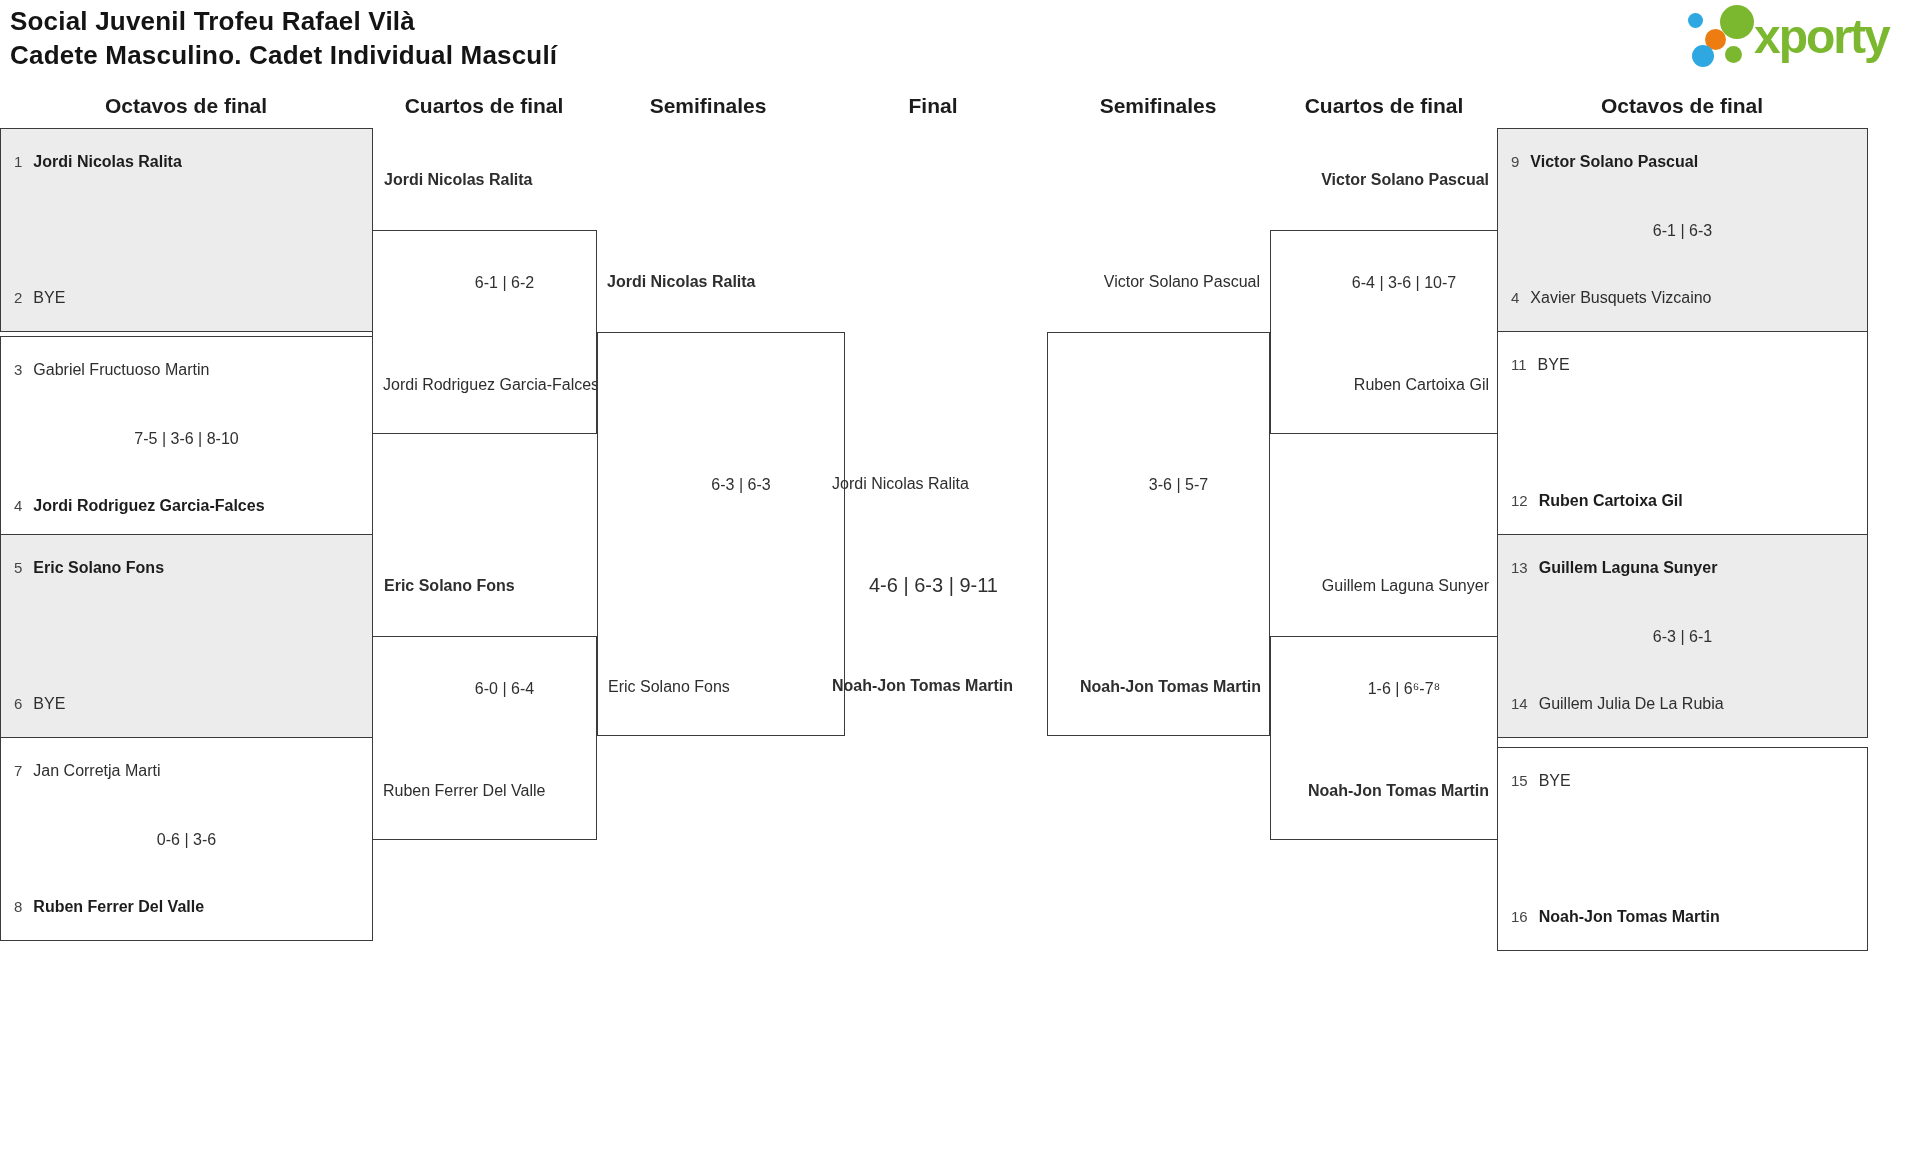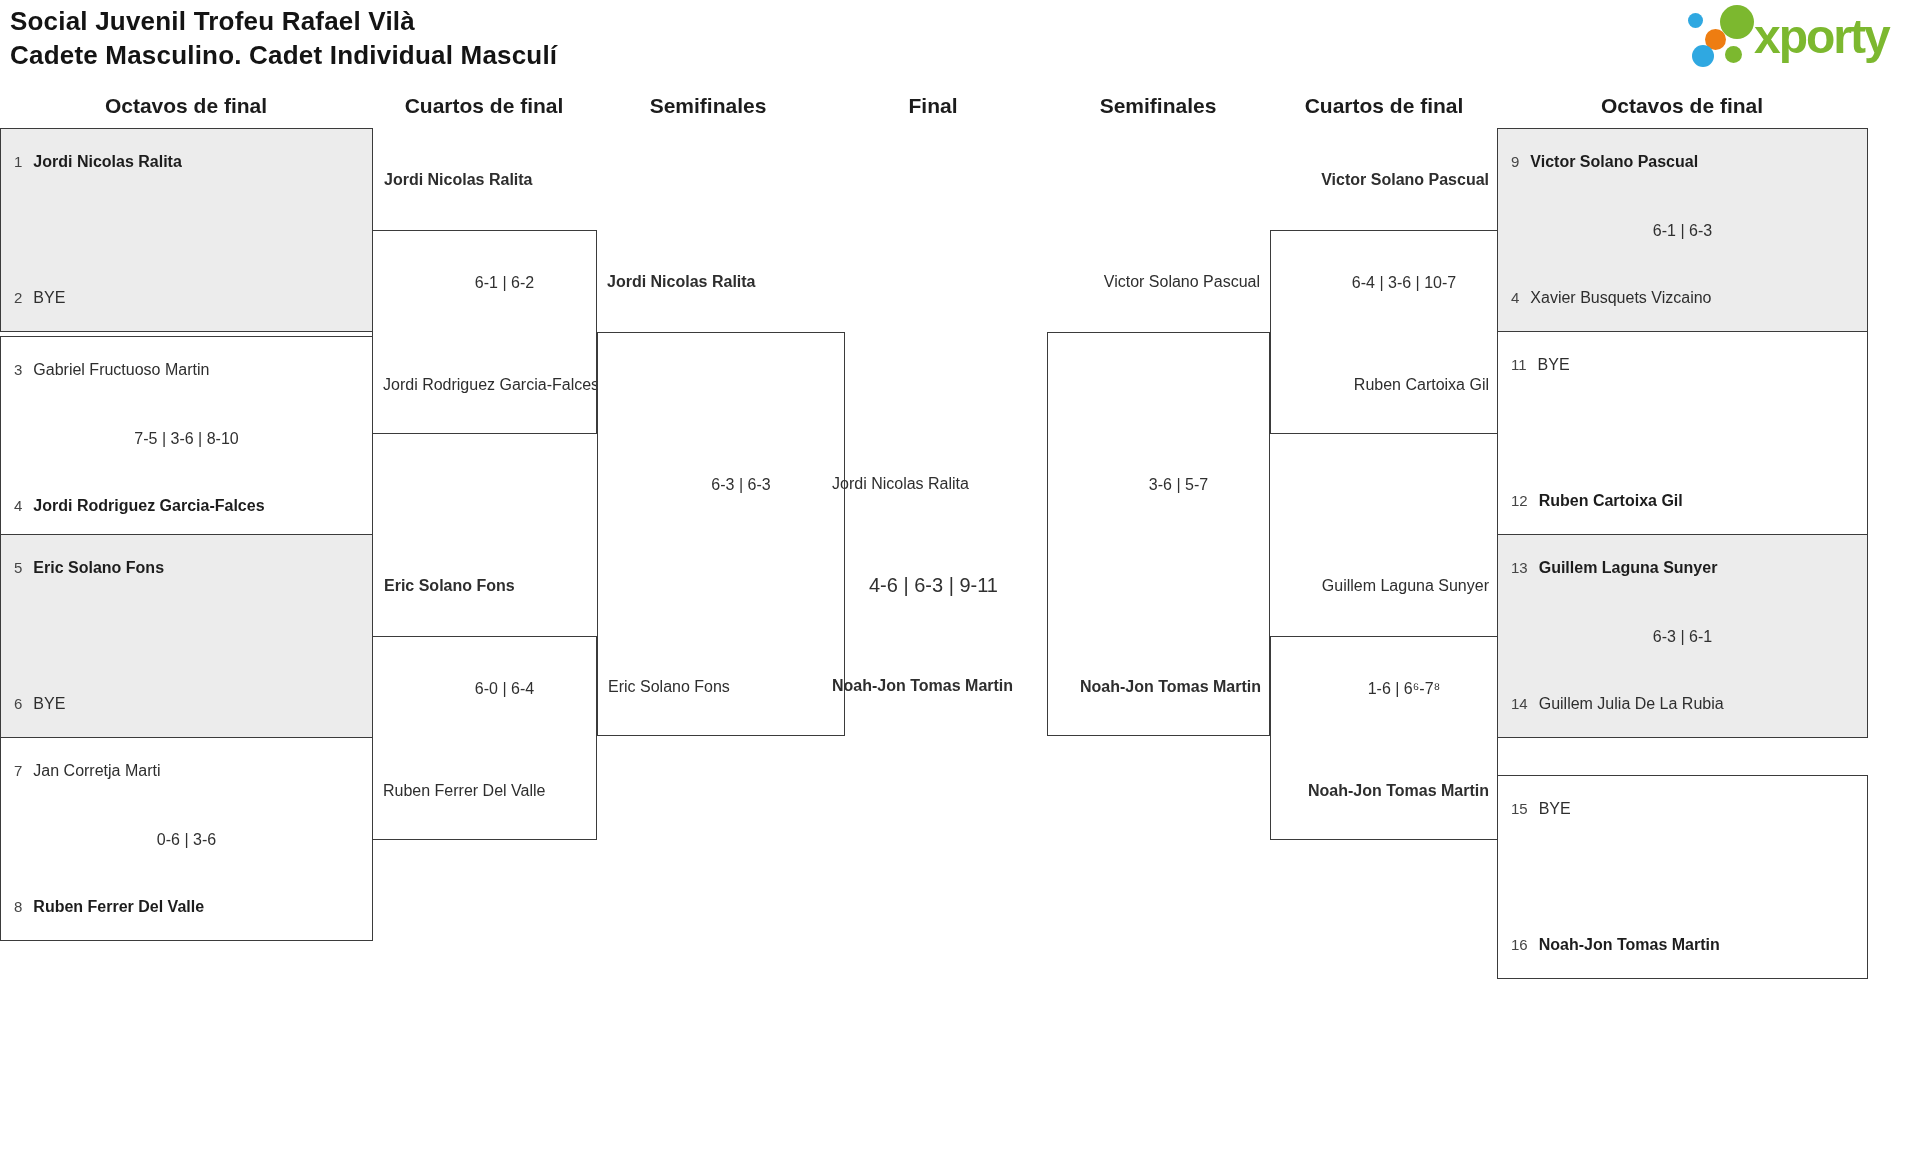--- a/index.html
+++ b/index.html
@@ -106,21 +106,21 @@
   <div class="m right" style="left:1497px;top:331px;">
     <div class="prow pt"><span class="seed">11</span><span>BYE</span></div>
     <div class="msc"></div>
     <div class="prow pb"><span class="seed">12</span><span class="w">Ruben Cartoixa Gil</span></div>
   </div>
   <div class="m right shade" style="left:1497px;top:534px;">
     <div class="prow pt"><span class="seed">13</span><span class="w">Guillem Laguna Sunyer</span></div>
     <div class="msc">6-3 | 6-1</div>
     <div class="prow pb"><span class="seed">14</span><span>Guillem Julia De La Rubia</span></div>
   </div>
-  <div class="m right" style="left:1497px;top:775px;">
+  <div class="m right" style="left:1497px;top:747px;">
     <div class="prow pt"><span class="seed">15</span><span>BYE</span></div>
     <div class="msc"></div>
     <div class="prow pb"><span class="seed">16</span><span class="w">Noah-Jon Tomas Martin</span></div>
   </div>
 
   <div class="adv w" style="left:384px;top:167px;">Jordi Nicolas Ralita</div>
   <div class="box" style="left:372px;top:230px;width:225px;height:204px;">
     <div class="bsc" style="top:39px;">6-1 | 6-2</div>
     <div class="bpb" style="top:141px;">Jordi Rodriguez Garcia-Falces</div>
   </div>

